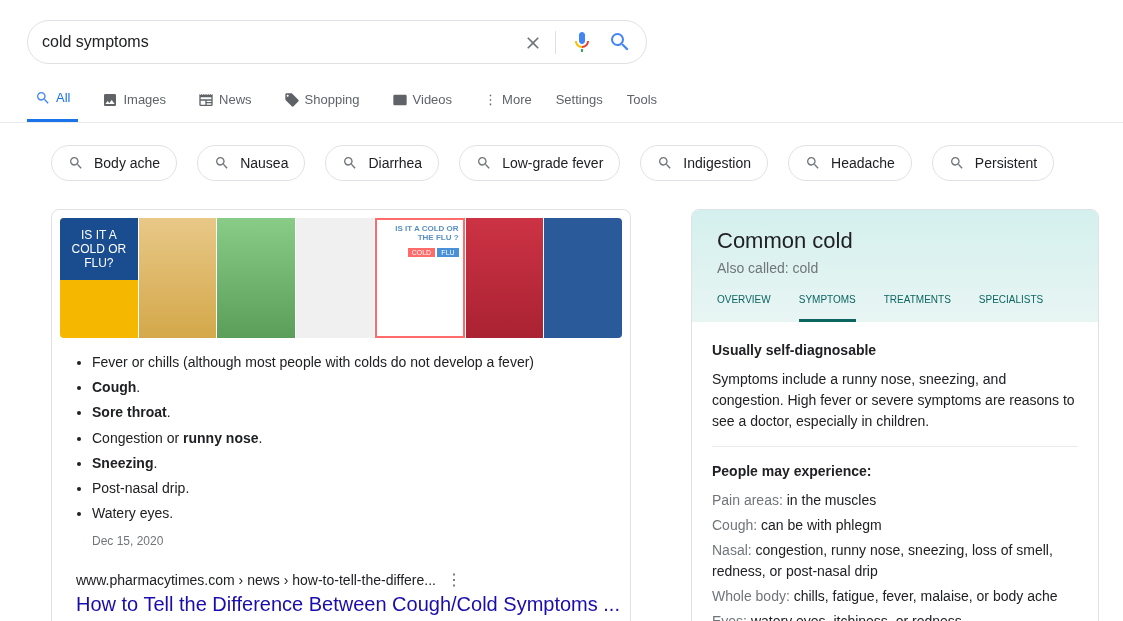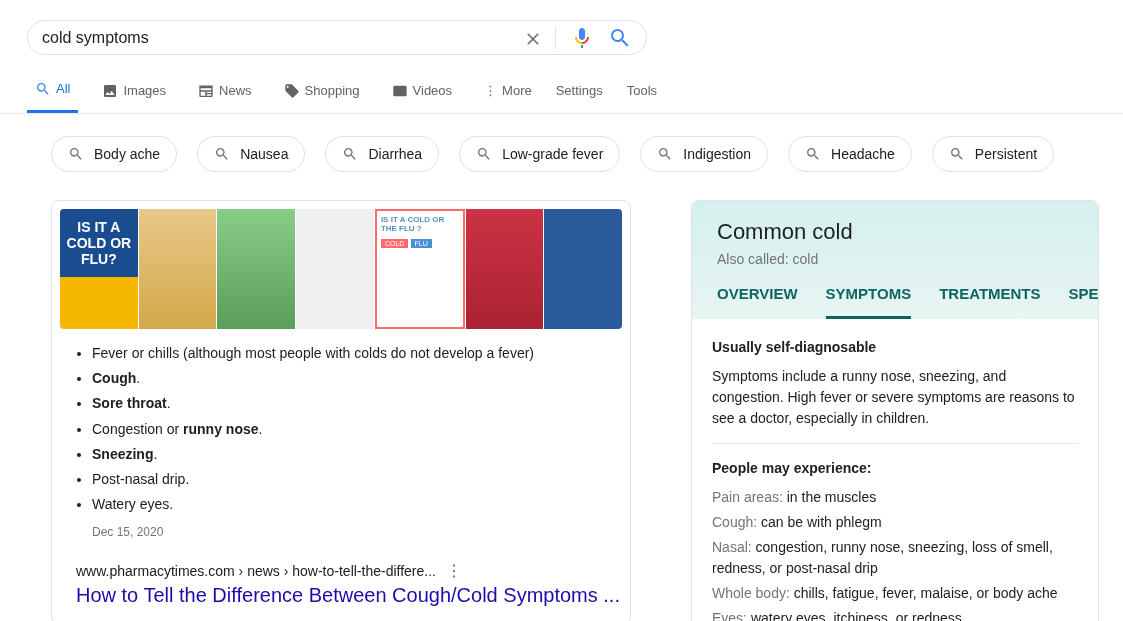--- a/index.html
+++ b/index.html
@@ -1,55 +1,55 @@
 <!DOCTYPE html>
 <html><head>
 <meta charset="utf-8">
 <style>
 *{margin:0;padding:0;box-sizing:border-box;font-family:arial,sans-serif}
 body{background:#fff;color:#202124}
 .header{padding:20px 0 0 27px}
-.search-box{width:620px;height:35px;border:1px solid #dfe1e5;border-radius:24px;display:flex;align-items:center;padding:0 14px;box-shadow:none}
+.search-box{width:620px;height:44px;border:1px solid #dfe1e5;border-radius:24px;display:flex;align-items:center;padding:0 14px;box-shadow:none}
 .search-input{flex:1;border:none;outline:none;font-size:16px;color:#202124}
 .search-icons{display:flex;align-items:center;gap:14px}
 .icon-x{color:#70757a;font-size:20px;cursor:pointer;padding-right:12px;border-right:1px solid #dfe1e5}
 .icon-mic{width:24px;height:24px;cursor:pointer}
 .nav-tabs{display:flex;align-items:center;padding:16px 0 0 27px;border-bottom:1px solid #ebebeb;font-size:13px;color:#5f6368}
 .tab{display:flex;align-items:flex-start;gap:5px;padding:10px 8px 13px;margin-right:16px;cursor:pointer}
 .tab.active{color:#1a73e8;border-bottom:3px solid #1a73e8}
 .tab-icon{width:16px;height:16px}
 .tabs-right{margin-left:auto;margin-right:480px;display:flex;gap:24px}
 .tabs-right span{cursor:pointer;padding:10px 0 13px}
 .chips-row{display:flex;gap:20px;padding:22px 0 0 51px;overflow:hidden}
 .chip{display:flex;align-items:center;gap:10px;border:1px solid #dfe1e5;border-radius:20px;padding:0 16px;height:36px;font-size:14px;color:#202124;cursor:pointer;white-space:nowrap}
 .chip-icon{color:#70757a;font-size:14px}
 .content-row{display:flex;gap:60px;padding:28px 0 0 51px;align-items:flex-start}
 .snippet-card{width:580px;border:1px solid #dfe1e5;border-radius:8px;padding:8px 8px 16px}
 .thumb-row{display:flex;gap:1px;margin-bottom:12px;height:120px;overflow:hidden;border-radius:4px}
 .thumb{flex:1;background:#eee}
 .t1{background:linear-gradient(#f5b700,#f5b700);position:relative}
-.t1-inner{background:#1a4d8f;color:#fff;text-align:center;padding:10px 4px;font-size:14px;font-weight:bold}
+.t1-inner{background:#1a4d8f;color:#fff;text-align:center;padding:10px 4px;font-size:12px;font-weight:normal}
 .t2{background:linear-gradient(#e8c888,#d4a84a)}
 .t3{background:linear-gradient(#88cc88,#5a9e5a)}
 .t4{background:#f0f0f0}
-.t5{background:#fff;border:2px solid #ff6b6b;font-size:8px;text-align:left;padding:4px;color:#333}
+.t5{background:#fff;border:2px solid #ff6b6b;font-size:8px;text-align:right;padding:4px;color:#333}
 .t6{background:linear-gradient(#cc3344,#aa2233)}
 .t7{background:#2a5a9a}
 .symptoms-list{list-style:disc;padding-left:32px;font-size:14px;line-height:1.8;color:#202124}
 .symptoms-list li{margin-bottom:0}
 .date-text{font-size:12px;color:#70757a;margin:8px 0 0 32px}
 .cite-row{margin:22px 0 0 16px;font-size:14px;color:#202124;display:flex;align-items:center}
 .cite-text{color:#202124}
 .cite-dots{margin-left:10px;color:#5f6368;font-size:16px;cursor:pointer}
 .result-title{font-size:20px;color:#1a0dab;margin:4px 0 0 16px;cursor:pointer}
 .kp-panel{width:408px;border:1px solid #dfe1e5;border-radius:8px;overflow:hidden}
 .kp-header{background:linear-gradient(#d4f0ee,#e8f5f3);padding:18px 25px 0}
 .kp-title{font-size:22px;color:#202124;margin-bottom:6px}
 .kp-sub{font-size:14px;color:#70757a;margin-bottom:18px}
-.kp-tabs{display:flex;gap:28px;font-size:15px;font-weight:700;color:#0d6562}
+.kp-tabs{display:flex;gap:28px;font-size:10px;font-weight:400;color:#0d6562}
 .kp-tab{padding-bottom:14px;cursor:pointer}
 .kp-tab.active{border-bottom:3px solid #0d6562}
 .kp-body{padding:18px 20px;font-size:14px;line-height:1.5}
 .kp-section-title{font-weight:bold;margin-bottom:8px}
 .kp-desc{color:#202124;margin-bottom:14px;padding-bottom:14px;border-bottom:1px solid #ebebeb}
 .symptom-line{margin-bottom:4px}
 .symptom-label{color:#70757a}
 .symptom-val{color:#202124}
 svg{display:inline-block;vertical-align:middle}
 </style>

